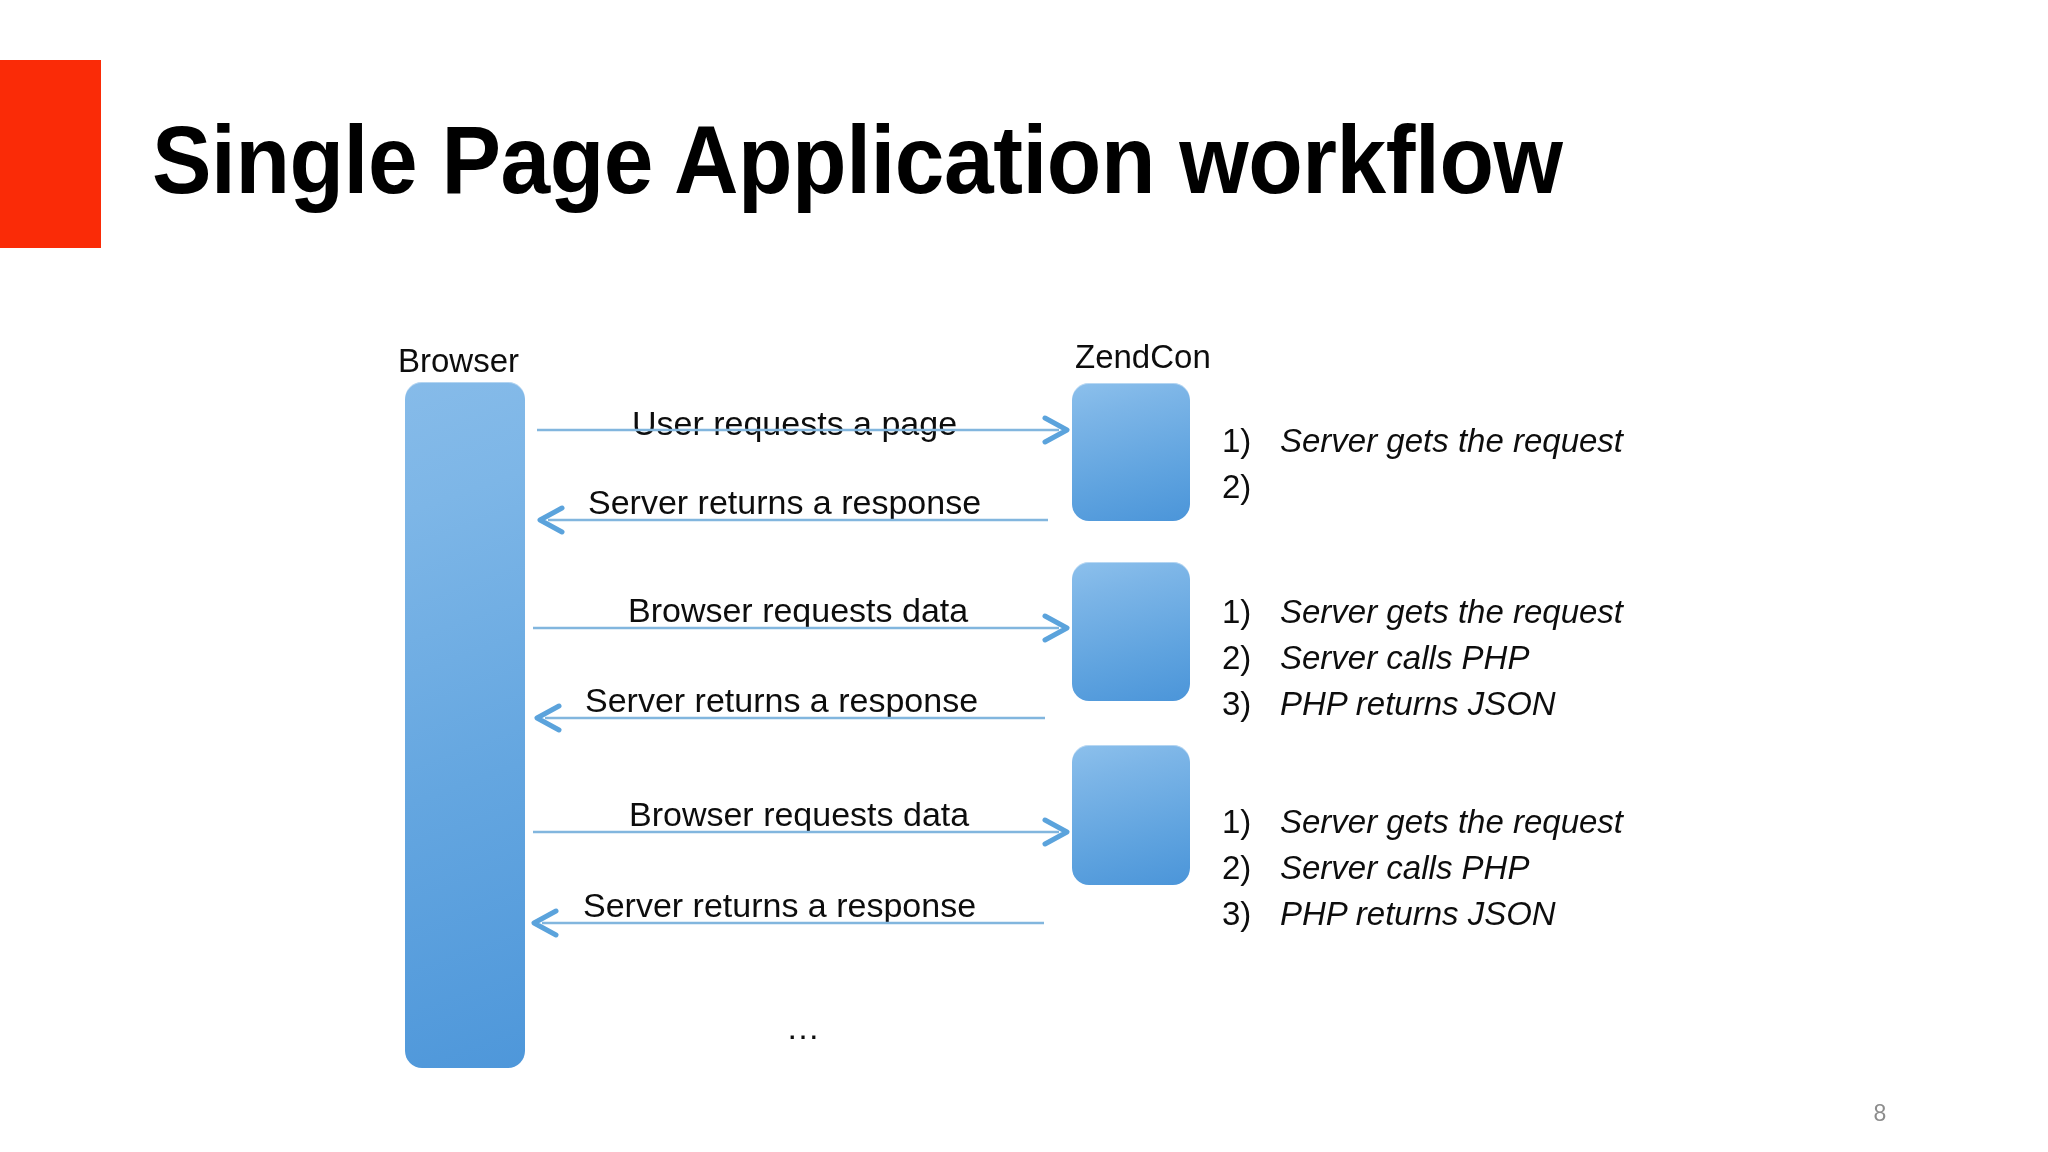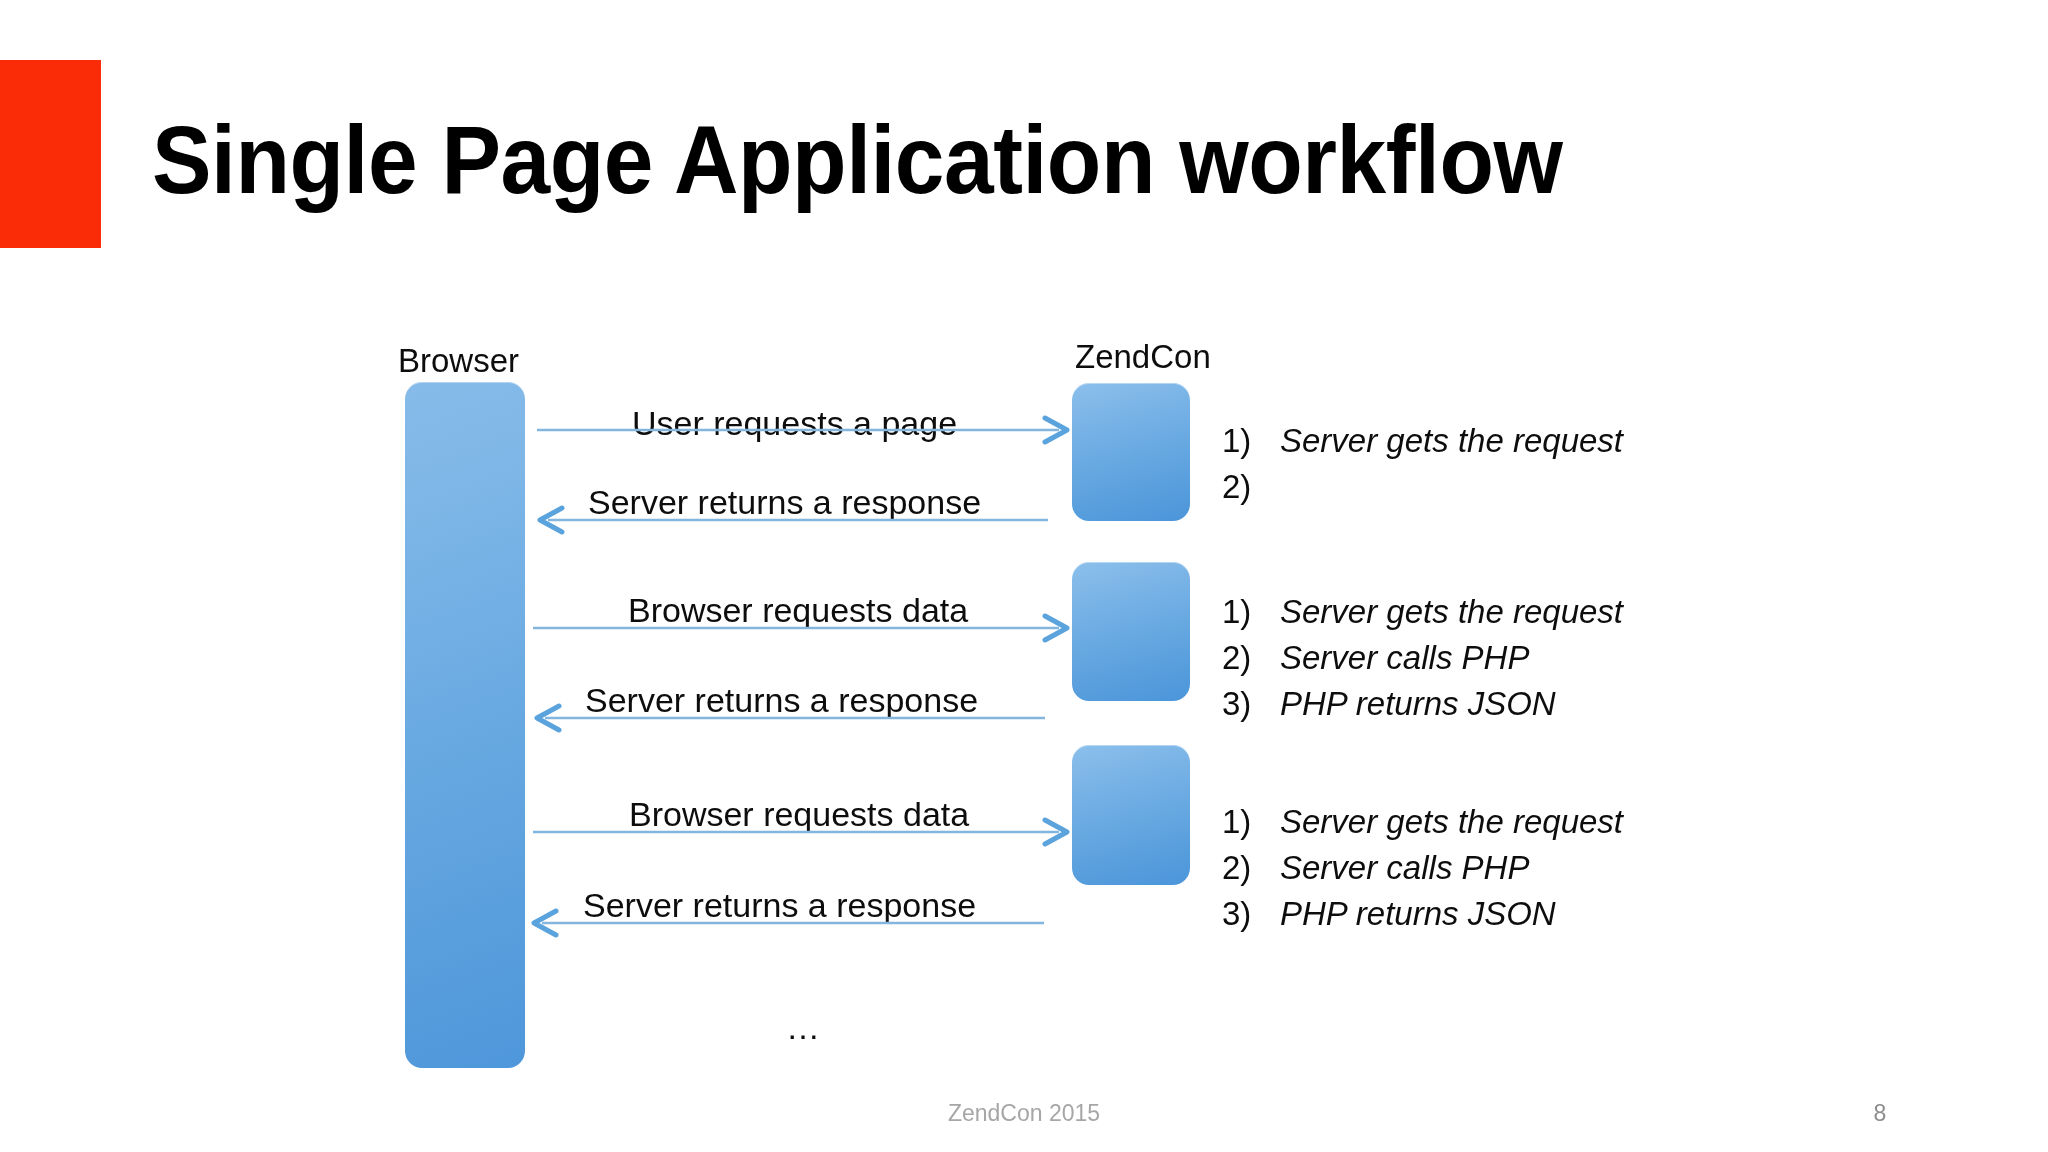--- a/index.html
+++ b/index.html
@@ -275,16 +275,15 @@
       <div class="step-row">
         <span class="step-num">3)</span>
         <span class="step-text">PHP returns JSON</span>
       </div>
     </div>
 
     <div id="ellipsis">…</div>
 
   </div>
 
-  <div id="footer-text">ZendCon 2015</div>
   <div id="page-number">8</div>
 
 </div>
 
 </body></html>

